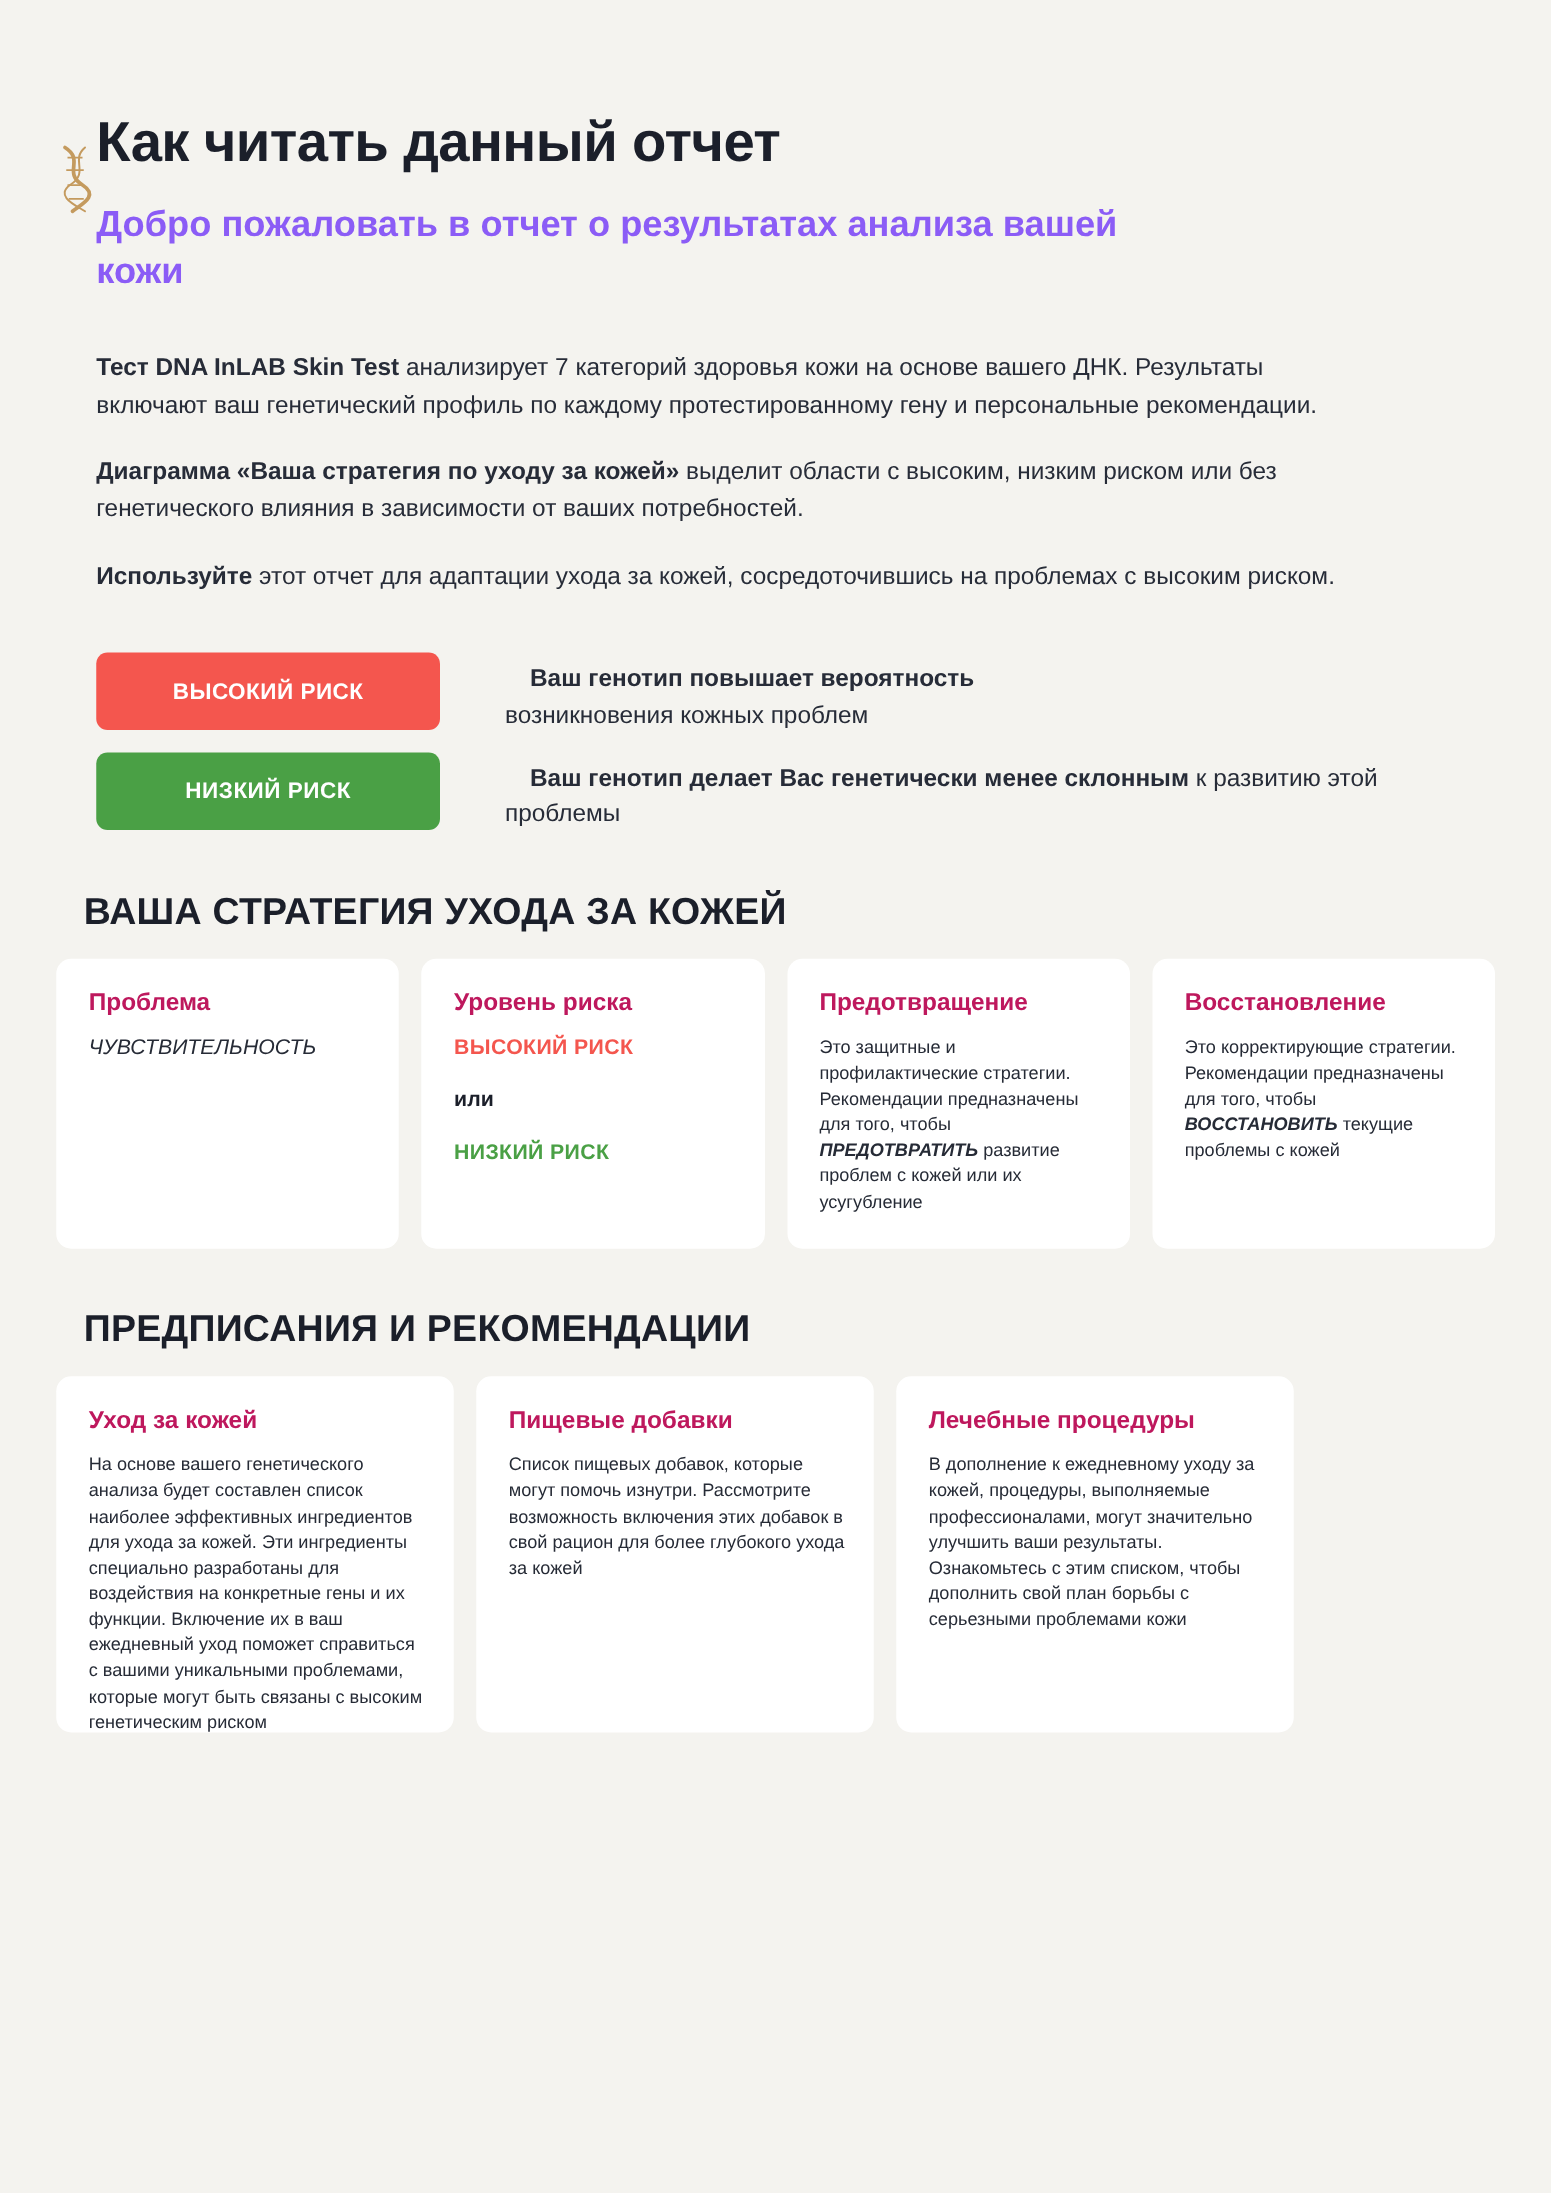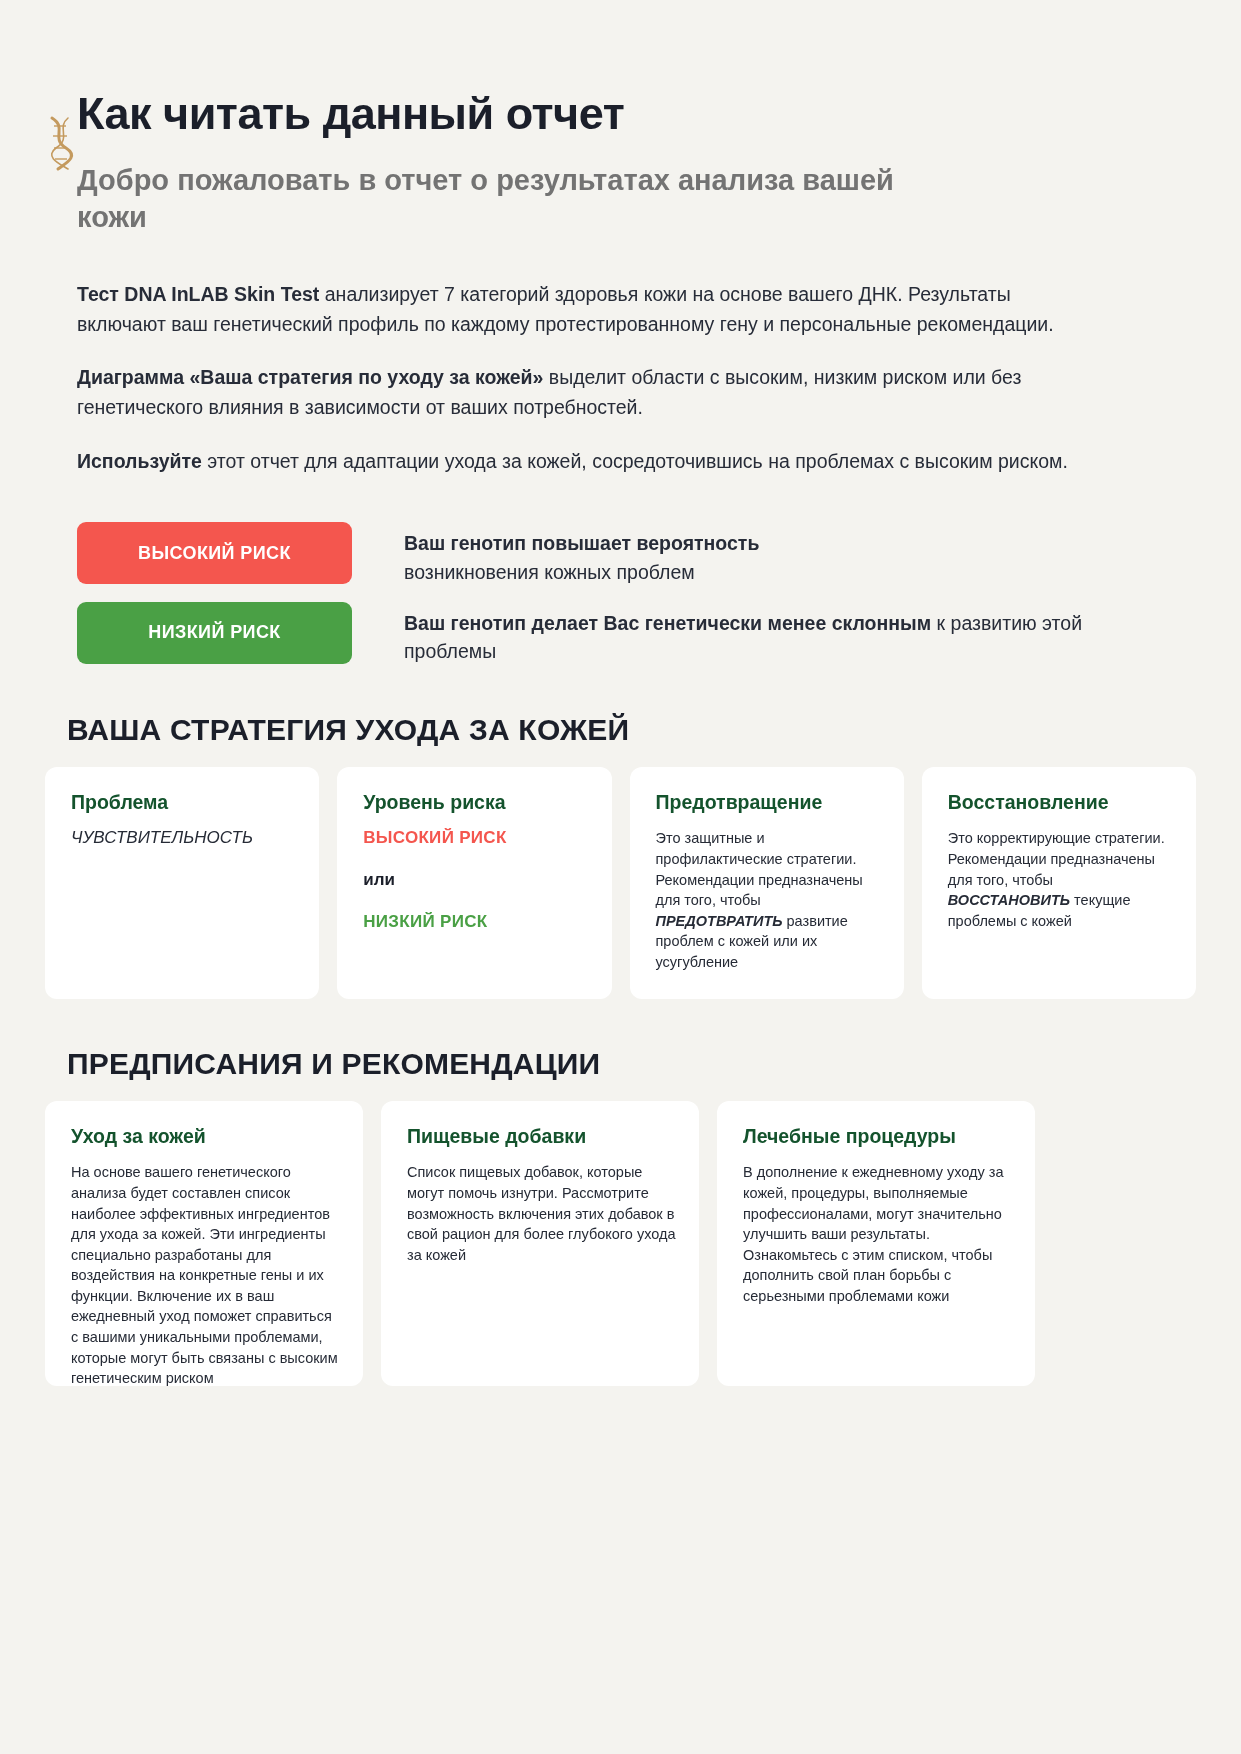--- a/index.html
+++ b/index.html
@@ -29,21 +29,21 @@
     letter-spacing: -0.5px;
     margin: 88px 0 0 32px;
     color: #1b1f2a;
   }
   .subtitle {
     font-size: 29px;
     font-weight: bold;
     line-height: 1.28;
     margin: 22px 0 0 32px;
     max-width: 880px;
-    color: #737373;
+    color: #8b5cf6;
   }
 
   
   .intro { margin: 44px 0 0 32px; max-width: 1010px; }
   .intro p {
     font-size: 19.5px;
     line-height: 1.52;
     margin: 0 0 24px 0;
     color: #272c38;
   }
@@ -72,21 +72,21 @@
   .chip-none { background: transparent; color: #b08a5d; border: 2px solid #b08a5d; }
   .chip-low  { background: #4aa045; color: #ffffff; }
   .legend-text {
     margin-left: 52px;
     font-size: 19.5px;
     line-height: 1.45;
     padding-top: 7px;
     color: #272c38;
     max-width: 720px;
   }
-  .legend-text b { font-weight: bold; }
+  .legend-text b { font-weight: bold; margin-left: 20px; }
 
   
   .section-head {
     font-size: 30px;
     font-weight: bold;
     letter-spacing: 0.2px;
     margin: 48px 0 20px 22px;
     color: #1b1f2a;
   }
 
@@ -98,21 +98,21 @@
   }
   .card {
     background: #ffffff;
     border-radius: 12px;
     padding: 24px 22px 24px 26px;
   }
   .card h4 {
     font-size: 19.5px;
     font-weight: bold;
     margin: 0 0 14px 0;
-    color: #14532d;
+    color: #be185d;
   }
   .card p {
     font-size: 14.5px;
     line-height: 1.42;
     margin: 0;
     color: #262b36;
   }
   .card p b { font-weight: bold; font-style: italic; }
 
   .strategy .card { width: 287px; height: 232px; }

